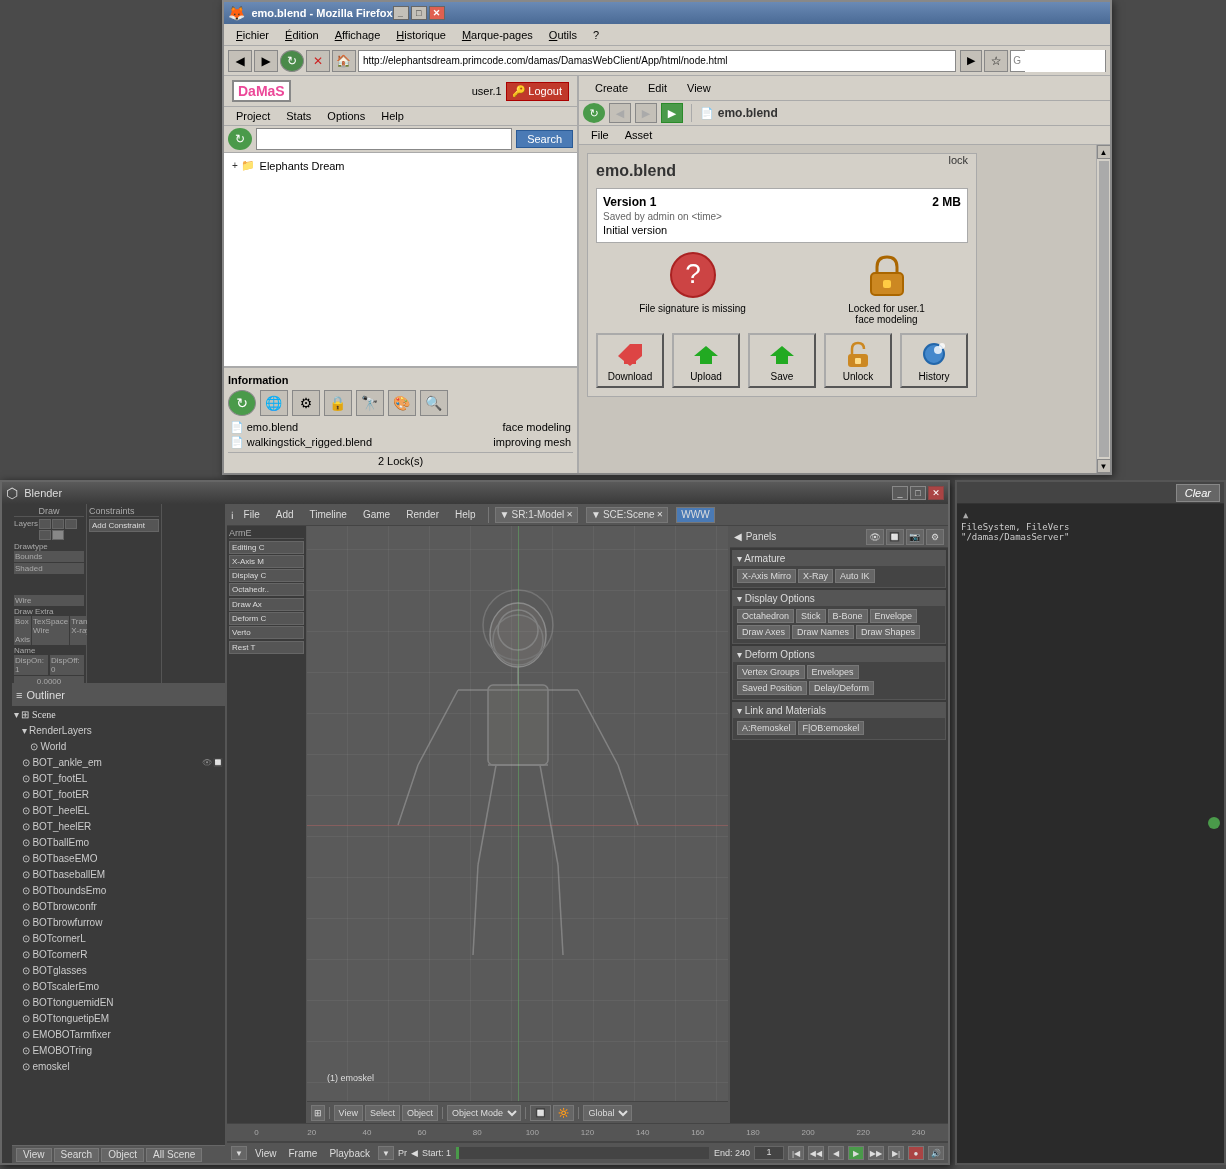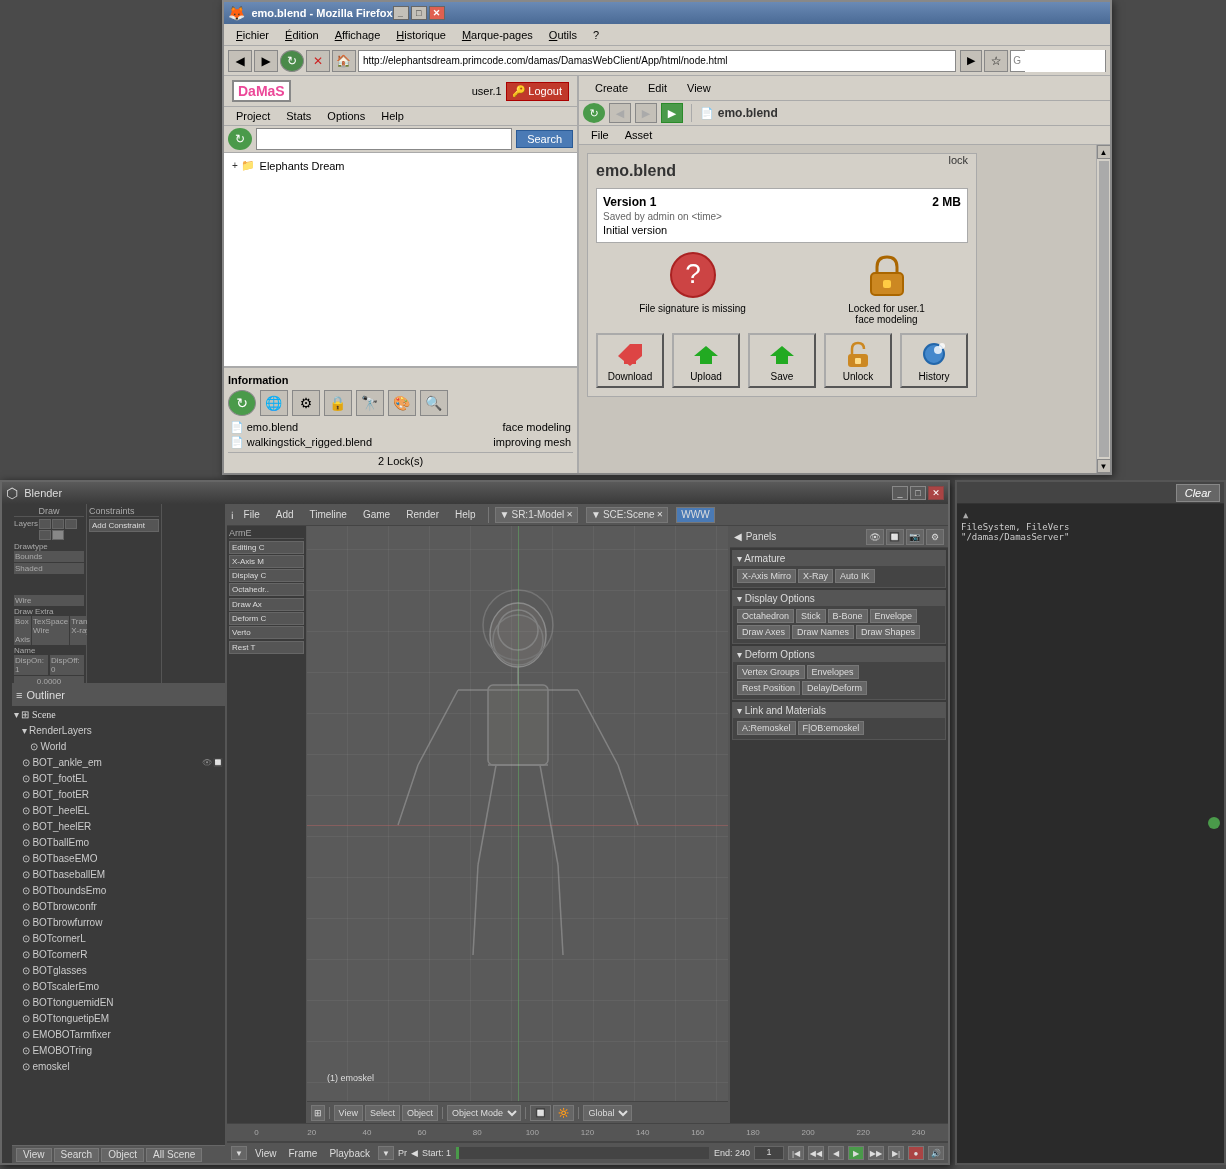--- a/index.html
+++ b/index.html
@@ -1299,21 +1299,21 @@
             </div>
 
             <div class="props-section">
               <div class="props-section-title">▾ Deform Options</div>
               <div class="props-section-content">
                 <div class="props-row">
                   <div class="props-btn-sm">Vertex Groups</div>
                   <div class="props-btn-sm">Envelopes</div>
                 </div>
                 <div class="props-row">
-                  <div class="props-btn-sm">Rest Position</div>
+                  <div class="props-btn-sm">Saved Position</div>
                   <div class="props-btn-sm">Delay/Deform</div>
                 </div>
               </div>
             </div>
 
             <div class="props-section">
               <div class="props-section-title">▾ Link and Materials</div>
               <div class="props-section-content">
                 <div class="props-row">
                   <div class="props-btn-sm">A:Remoskel</div>

